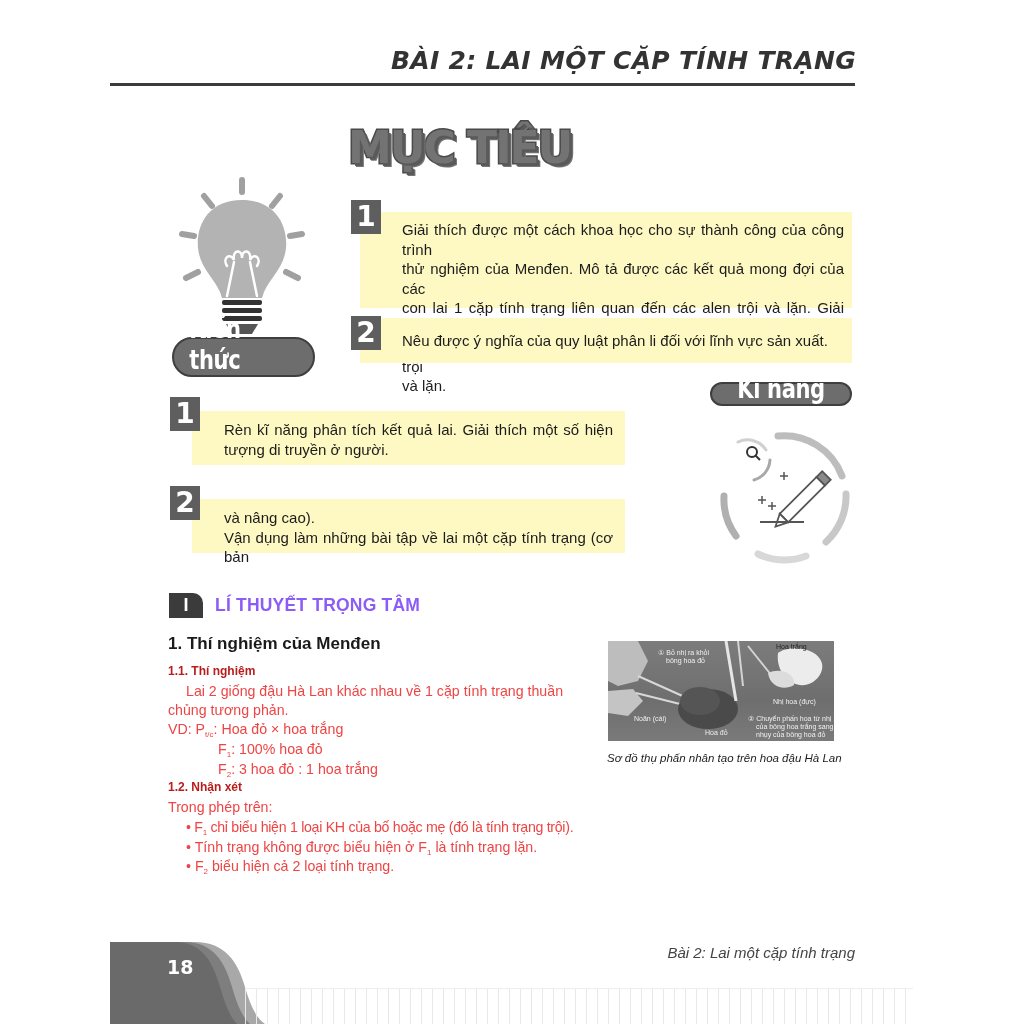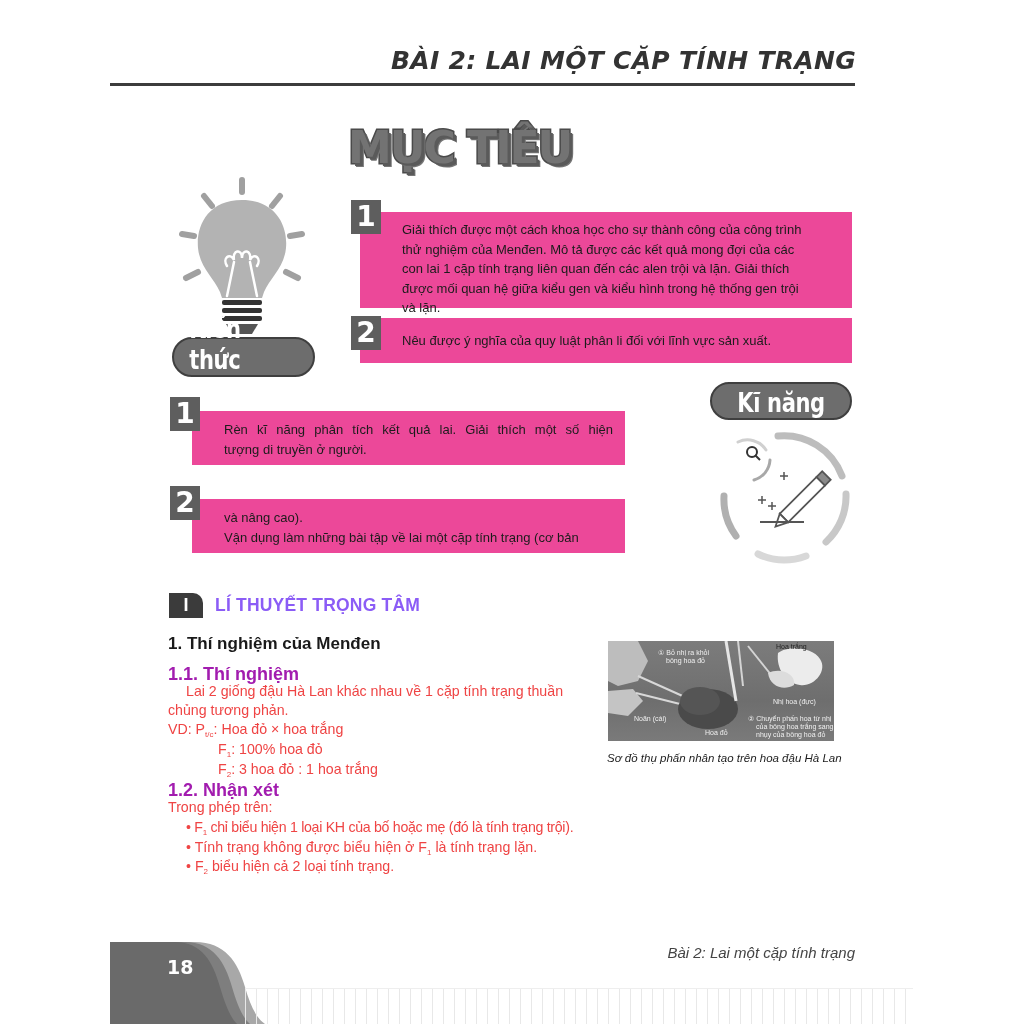--- a/index.html
+++ b/index.html
@@ -28,43 +28,43 @@
 
   
   .pill {
     position: absolute; background: #6d6d6d; border: 2px solid #3f3f3f; border-radius: 22px;
     color: #ffffff; font-family: "DejaVu Sans", sans-serif; font-weight: bold;
     display: flex; align-items: flex-end; justify-content: center; letter-spacing: -0.5px;
     transform-origin: center; 
   }
   .pill span { display: inline-block; transform: scaleX(0.78); }
   .pill-kien-thuc { left: 172px; top: 337px; width: 143px; height: 40px; font-size: 27px; }
-  .pill-ki-nang { left: 710px; top: 382px; width: 142px; height: 38px; font-size: 27px; }
+  .pill-ki-nang { left: 710px; top: 382px; width: 142px; height: 24px; font-size: 27px; }
 
   
   .num-badge {
     position: absolute; width: 30px; height: 34px; background: #5e5e5e;
     color: #ffffff; font-family: "DejaVu Sans", sans-serif; font-weight: bold; font-size: 28px;
     display: flex; align-items: center; justify-content: center; line-height: 1;
   }
   .obj-box {
-    position: absolute; background: #ec4899; font-size: 13px; line-height: 19.5px; color: #1c1c1c;
+    position: absolute; background: #fef9c3; font-size: 15px; line-height: 19.5px; color: #1c1c1c;
     text-align: justify;
   }
 
   
   .sec-badge {
     position: absolute; left: 169px; top: 593px; width: 34px; height: 25px; background: #3b3b3b;
     border-top-right-radius: 10px;
     display: flex; align-items: center; justify-content: center;
     color: #ffffff; font-weight: bold; font-size: 18px;
   }
   .sec-title { position: absolute; left: 215px; top: 595px; font-size: 17.5px; font-weight: bold; color: #8b5cf6; letter-spacing: 0.2px; }
   .h1 { position: absolute; left: 168px; top: 634px; font-size: 17px; font-weight: bold; color: #1a1a1a; }
-  .h2 { position: absolute; left: 168px; font-size: 18px; font-weight: bold; color: #a21caf; }
+  .h2 { position: absolute; left: 168px; font-size: 12px; font-weight: bold; color: #b91c1c; }
   .p { position: absolute; font-size: 14.2px; color: #ef4444; white-space: nowrap; }
   .p sub { font-size: 8px; vertical-align: -3px; }
 
   
   .figure {
     position: absolute; left: 608px; top: 641px; width: 226px; height: 100px;
     background: linear-gradient(180deg, #7c7c7c 0%, #6e6e6e 60%, #7a7a7a 100%);
     overflow: hidden;
   }
   .fig-label { position: absolute; font-size: 7px; color: #f0f0f0; line-height: 8px; white-space: nowrap; }

